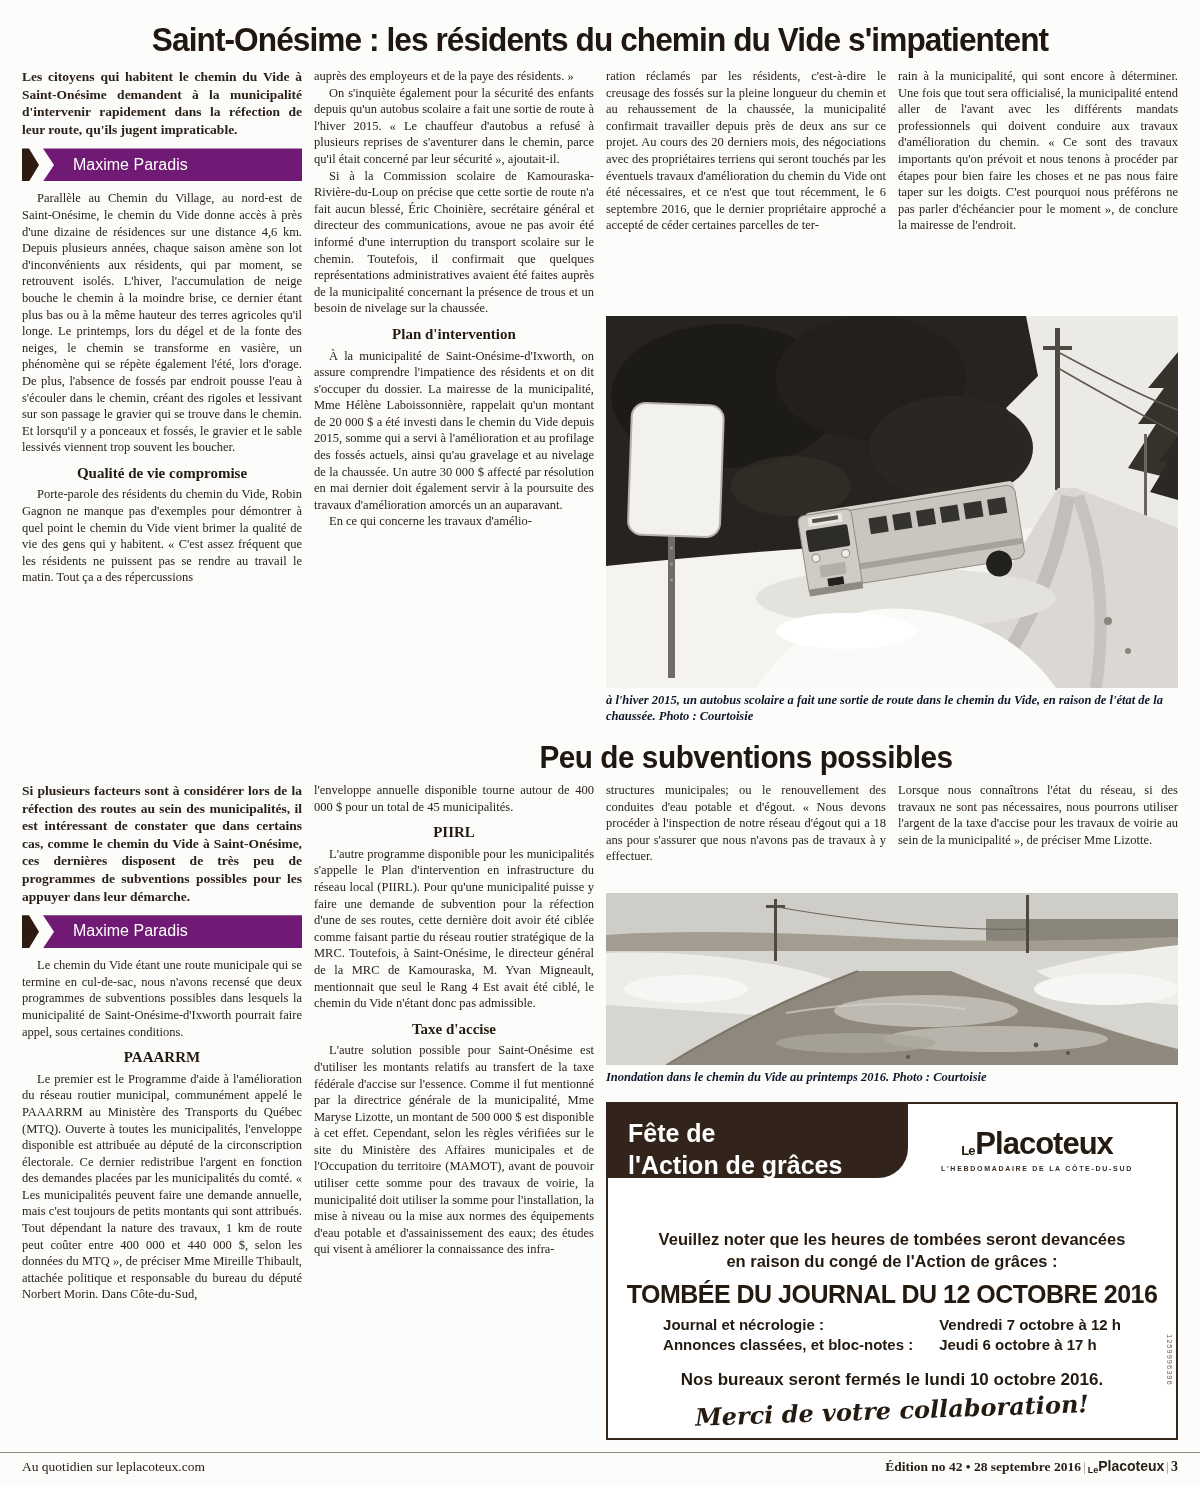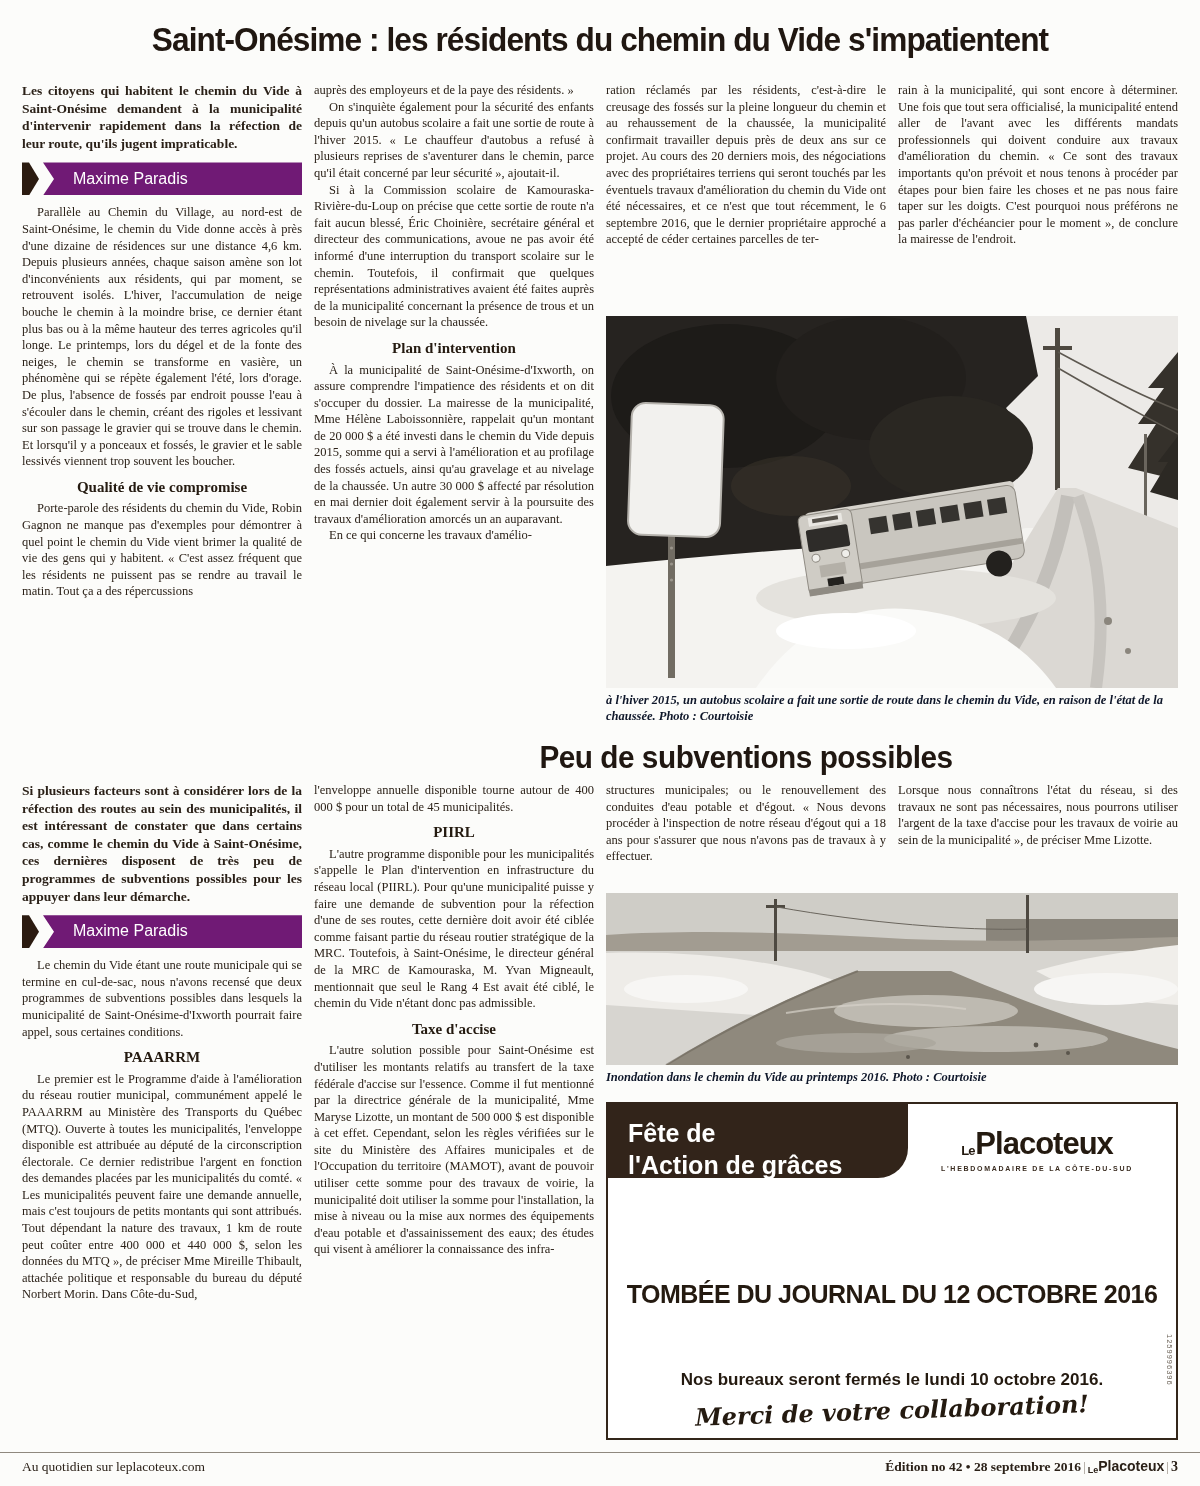--- a/index.html
+++ b/index.html
@@ -6,21 +6,21 @@
   .page{position:relative;width:1200px;height:1486px;margin:0 auto;background:#fcfcfa;
         font-family:"Liberation Serif",serif;color:#2b2118;overflow:hidden;}
 
   .h1{position:absolute;top:20px;left:0;width:1200px;text-align:center;
       font-family:"Liberation Sans",sans-serif;font-weight:bold;font-size:34px;
       color:#201711;letter-spacing:-1px;transform:scaleX(.93);}
 
   .col{position:absolute;width:280px;text-align:justify;font-size:12.5px;line-height:16.6px;
        hyphens:auto;overflow:hidden;}
   .c1{left:22px}.c2{left:314px}.c3{left:606px}.c4{left:898px}
-  .a1{top:82px}.a2{top:782px}
+  .a1{top:68px}.a2{top:782px}
   .ht690{height:690px}.ht658{height:658px}.ht232{height:232px}
   .ht664{height:664px}.ht110{height:110px}
 
   p.para{margin:0;}
   .ind{text-indent:15px;}
   .lead{font-weight:bold;font-size:13.5px;line-height:17.6px;margin:0;text-align:justify;}
   .subhead{text-align:center;font-weight:bold;font-size:15px;margin:9px 0 5px;color:#241a10;}
 
   .byline{display:flex;align-items:stretch;height:33px;margin:10px 0 9px;}
   .byline-arrow{width:17px;background:#2b1b10;
@@ -230,21 +230,31 @@
 
   <div class="ad">
     <div class="ad-badge">
       <div>Fête de</div>
       <div>l'Action de grâces</div>
     </div>
     <div class="ad-logo">
       <div class="ad-logo-main"><span class="ad-logo-le">Le</span><span>Placoteux</span></div>
       <div class="ad-logo-tag">L'HEBDOMADAIRE DE LA CÔTE-DU-SUD</div>
     </div>
+    <div class="ad-note">
+      <div>Veuillez noter que les heures de tombées seront devancées</div>
+      <div>en raison du congé de l'Action de grâces :</div>
+    </div>
     <div class="ad-title">TOMBÉE DU JOURNAL DU 12 OCTOBRE 2016</div>
+    <div class="ad-sched">
+      <span>Journal et nécrologie :</span>
+      <span>Vendredi 7 octobre à 12 h</span>
+      <span>Annonces classées, et bloc-notes :</span>
+      <span>Jeudi 6 octobre à 17 h</span>
+    </div>
     <div class="ad-closed">Nos bureaux seront fermés le lundi 10 octobre 2016.</div>
     <div class="ad-thanks">Merci de votre collaboration!</div>
     <div class="ad-num">1259996396</div>
   </div>
 
   <div class="footer-rule"></div>
   <div class="footer">
     <span>Au quotidien sur leplacoteux.com</span>
     <span class="footer-right">
       <span>Édition no 42 • 28 septembre 2016</span>

